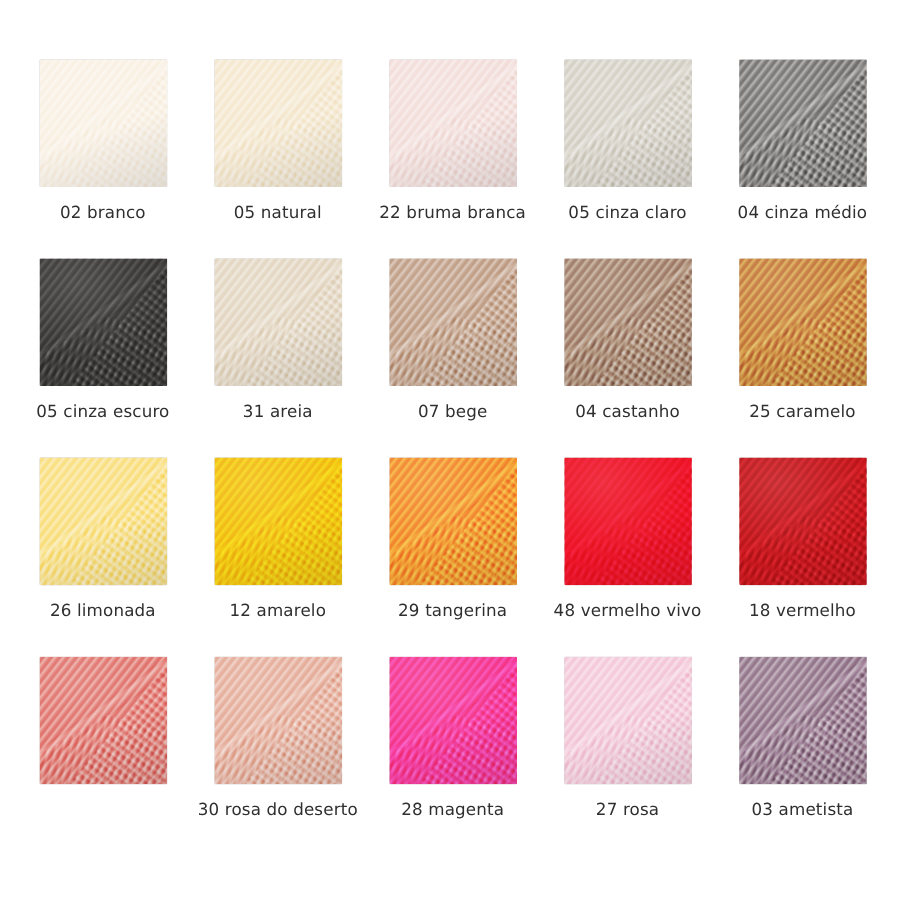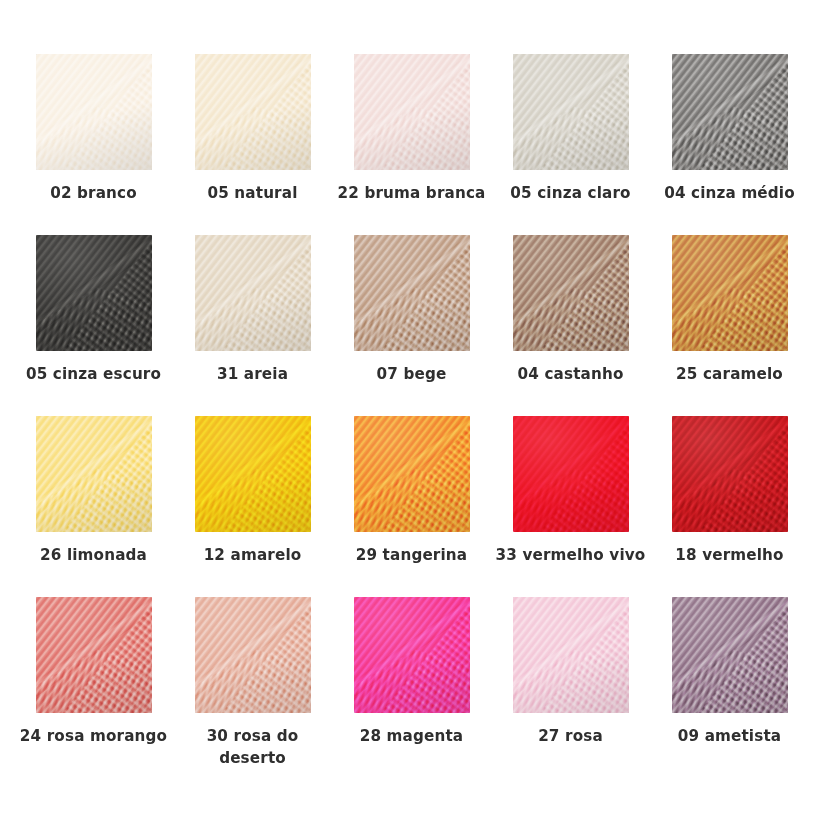--- a/index.html
+++ b/index.html
@@ -134,21 +134,20 @@
   .swatch-label {
     margin-top: 13px;
     width: 150px;
     text-align: center;
     font-family: "DejaVu Sans", "Liberation Sans", sans-serif;
     font-size: 15.2px;
     line-height: 21.5px;
     color: #2f2f2f;
     letter-spacing: 0.15px;
     word-wrap: break-word;
-    font-weight: bold;
   }
 </style>
 </head>
 <body>
 
 <div class="palette-page">
   <div class="swatch-grid" id="swatch-grid">
       <div class="swatch-cell">
         <div class="swatch-chip">
           <div class="yarn-base" style="background: rgb(250, 242, 230);"></div>
@@ -294,21 +293,21 @@
       </div>
       <div class="swatch-cell">
         <div class="swatch-chip">
           <div class="yarn-base" style="background: rgb(238, 19, 38);"></div>
           <div class="yarn-strands-a"></div>
           <div class="yarn-strands-b"></div>
           <div class="yarn-strands-c"></div>
           <div class="yarn-cord"></div>
           <div class="yarn-shade"></div>
         </div>
-        <div class="swatch-label">33 vermelho vivo</div>
+        <div class="swatch-label">48 vermelho vivo</div>
       </div>
       <div class="swatch-cell">
         <div class="swatch-chip">
           <div class="yarn-base" style="background: rgb(195, 22, 28);"></div>
           <div class="yarn-strands-a"></div>
           <div class="yarn-strands-b"></div>
           <div class="yarn-strands-c"></div>
           <div class="yarn-cord"></div>
           <div class="yarn-shade"></div>
         </div>
@@ -316,21 +315,20 @@
       </div>
       <div class="swatch-cell">
         <div class="swatch-chip">
           <div class="yarn-base" style="background: rgb(228, 130, 124);"></div>
           <div class="yarn-strands-a"></div>
           <div class="yarn-strands-b"></div>
           <div class="yarn-strands-c"></div>
           <div class="yarn-cord"></div>
           <div class="yarn-shade"></div>
         </div>
-        <div class="swatch-label">24 rosa morango</div>
       </div>
       <div class="swatch-cell">
         <div class="swatch-chip">
           <div class="yarn-base" style="background: rgb(232, 181, 164);"></div>
           <div class="yarn-strands-a"></div>
           <div class="yarn-strands-b"></div>
           <div class="yarn-strands-c"></div>
           <div class="yarn-cord"></div>
           <div class="yarn-shade"></div>
         </div>
@@ -360,16 +358,16 @@
       </div>
       <div class="swatch-cell">
         <div class="swatch-chip">
           <div class="yarn-base" style="background: rgb(155, 127, 147);"></div>
           <div class="yarn-strands-a"></div>
           <div class="yarn-strands-b"></div>
           <div class="yarn-strands-c"></div>
           <div class="yarn-cord"></div>
           <div class="yarn-shade"></div>
         </div>
-        <div class="swatch-label">09 ametista</div>
+        <div class="swatch-label">03 ametista</div>
       </div>
     </div>
 </div>
 
 </body></html>

